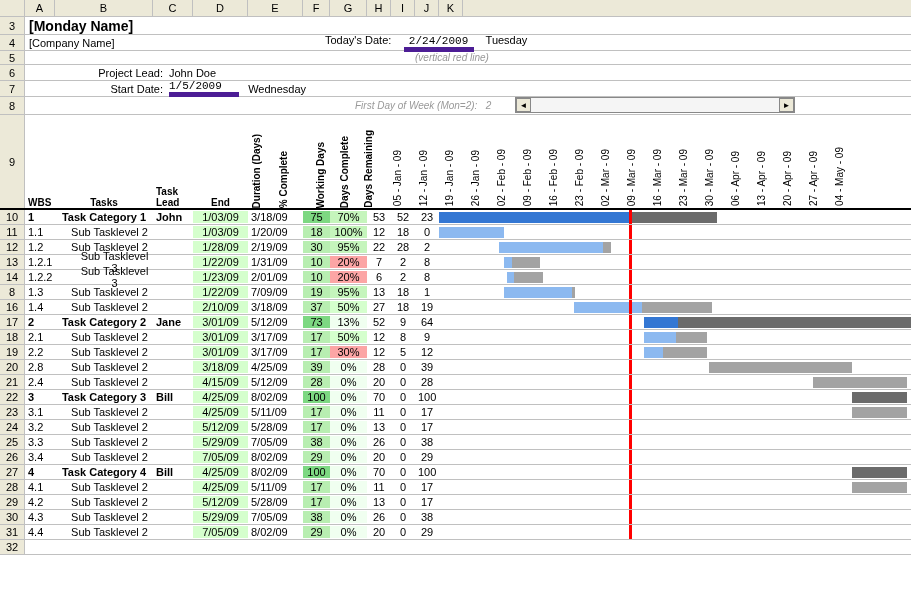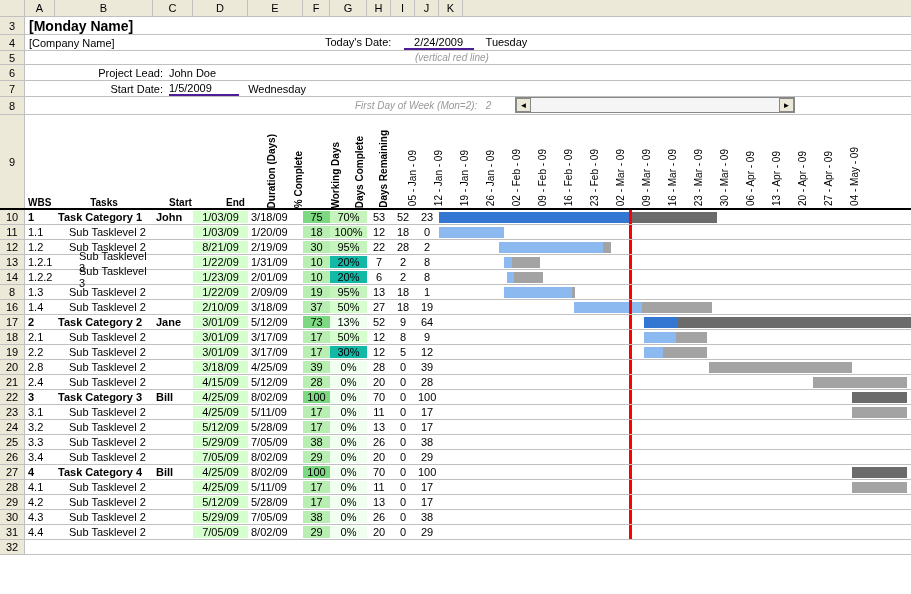--- a/index.html
+++ b/index.html
@@ -54,26 +54,26 @@
     display: flex;
     flex: 1;
     position: relative;
     align-items: center;
   }
   .header-area {
     padding: 0 4px;
     white-space: nowrap;
   }
   .bold { font-weight: bold; }
-  .underline { border-bottom: 2px solid #4c1d95; display:inline-block;}
+  .underline { border-bottom: 5px solid #4c1d95; display:inline-block;font-family:Liberation Mono, monospace;}
   .gray-italic { color:#999; font-style: italic; font-size:10px;}
   
   
   .c-wbs   { width: 30px; padding:0 3px; }
-  .c-tasks { width: 98px; padding:0 3px; }
+  .c-tasks { width: 98px; padding:0 3px;text-align:center; }
   .c-lead  { width: 40px; padding:0 3px; }
   .c-start { width: 55px; padding:0 3px; text-align:center;}
   .c-end   { width: 55px; padding:0 3px; text-align:left;}
   .c-dur   { width: 27px; padding:0 3px; text-align:center;}
   .c-pct   { width: 37px; padding:0 3px; text-align:center;}
   .c-wd    { width: 24px; padding:0 3px; text-align:center;}
   .c-dc    { width: 24px; padding:0 3px; text-align:center;}
   .c-dr    { width: 24px; padding:0 3px; text-align:center;}
   .c-gantt { flex:1; position:relative; height:100%; }
   
@@ -95,21 +95,21 @@
   .hdr-row { height: 95px; border-bottom: 2px solid #000;}
   .data-row { height: 15px; }
   
   .cat .c-wbs, .cat .c-tasks, .cat .c-lead { font-weight:bold; }
   
   .start-bg { background:#d5ffcd; }
   .dur-bg-dark { background:#7dd882; }
   .dur-bg-light { background:#b8eeb1; }
   .pct-bg-1 { background:#c5f5bc; }
   .pct-bg-2 { background:#d5ffcd; }
-  .pct-bg-3 { background:#14b8a6; }
+  .pct-bg-3 { background:#fca5a5; }
   .pct-bg-4 { background:#f0fff0; }
   
   
   .timeline-hdr {
     display:flex;
     height:100%;
     align-items:flex-end;
   }
   .week-col {
     width: 26px;
@@ -251,21 +251,21 @@
         <div class="scroll-btn">►</div>
       </div>
     </div>
   </div>
 
   <div class="row hdr-row">
     <div class="rownum">9</div>
     <div class="cells">
       <div class="c-wbs">WBS</div>
       <div class="c-tasks" style="justify-content:center">Tasks</div>
-      <div class="c-start" style="justify-content:center">Start</div>
+      <div class="c-lead">Task Lead</div>
       <div class="c-end" style="justify-content:center">End</div>
       <div class="c-dur">
           <span class="vert">Duration (Days)</span>
         </div>
       <div class="c-pct">
           <span class="vert">% Complete</span>
         </div>
       <div class="c-wd">
           <span class="vert">Working Days</span>
         </div>
@@ -343,21 +343,21 @@
             </div>
           </div>
         </div>
       </div>
       <div class="row data-row">
         <div class="rownum">12</div>
         <div class="cells">
           <div class="c-wbs ">1.2</div>
           <div class="c-tasks sub1">Sub Tasklevel 2</div>
           <div class="c-lead "></div>
-          <div class="c-start start-bg">8/21/09</div>
+          <div class="c-start start-bg">1/28/09</div>
           <div class="c-end ">2/19/09</div>
           <div class="c-dur dur-bg-light">30</div>
           <div class="c-pct pct-bg-1">95%</div>
           <div class="c-wd ">22</div>
           <div class="c-dc ">28</div>
           <div class="c-dr ">2</div>
           <div class="c-gantt">
             <div class="gantt-wrap">
               <div class="today-line" style="left: 189.8px;"></div>
               <div class="bar bar-blue-light" style="left: 59.8px; width: 104px;"></div>
@@ -410,21 +410,21 @@
           </div>
         </div>
       </div>
       <div class="row data-row">
         <div class="rownum">8</div>
         <div class="cells">
           <div class="c-wbs ">1.3</div>
           <div class="c-tasks sub1">Sub Tasklevel 2</div>
           <div class="c-lead "></div>
           <div class="c-start start-bg">1/22/09</div>
-          <div class="c-end ">2/09/09</div>
+          <div class="c-end ">7/09/09</div>
           <div class="c-dur dur-bg-light">19</div>
           <div class="c-pct pct-bg-1">95%</div>
           <div class="c-wd ">13</div>
           <div class="c-dc ">18</div>
           <div class="c-dr ">1</div>
           <div class="c-gantt">
             <div class="gantt-wrap">
               <div class="today-line" style="left: 189.8px;"></div>
               <div class="bar bar-blue-light" style="left: 65px; width: 67.6px;"></div>
               <div class="bar bar-gray-light" style="left: 132.6px; width: 3.9px;"></div>

